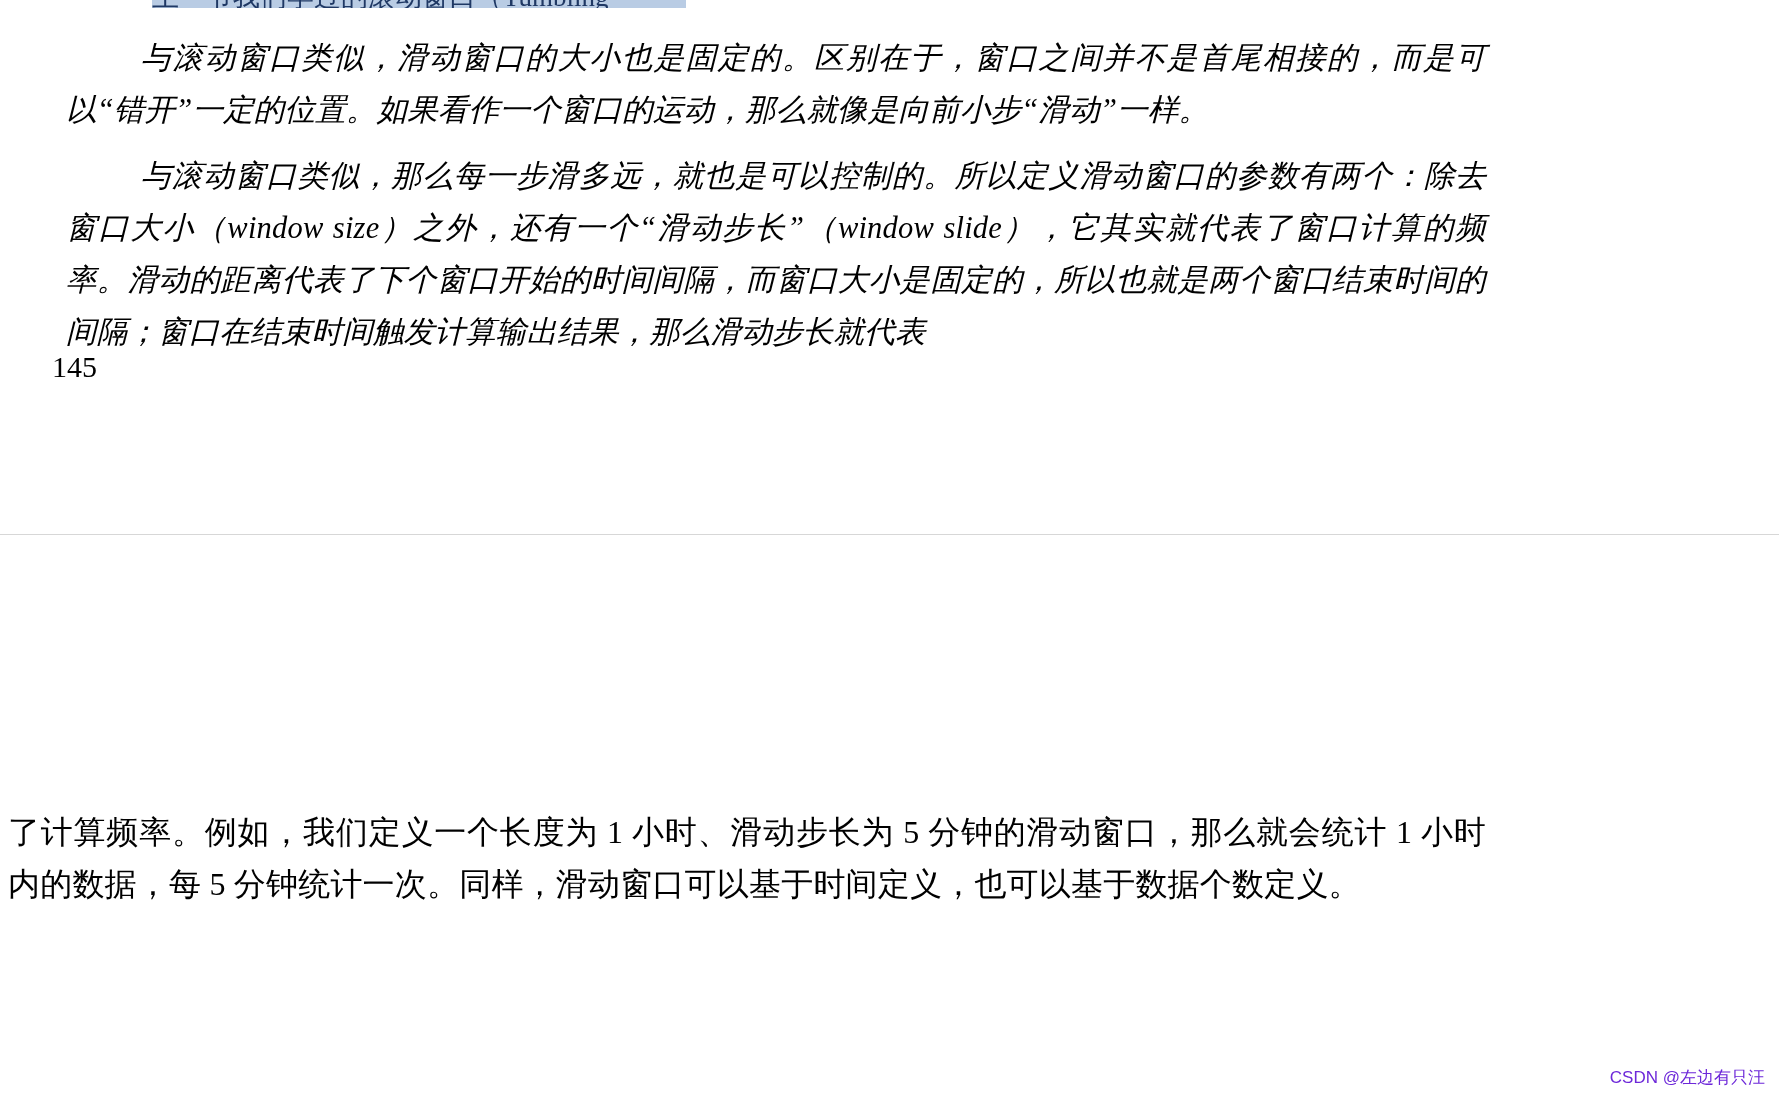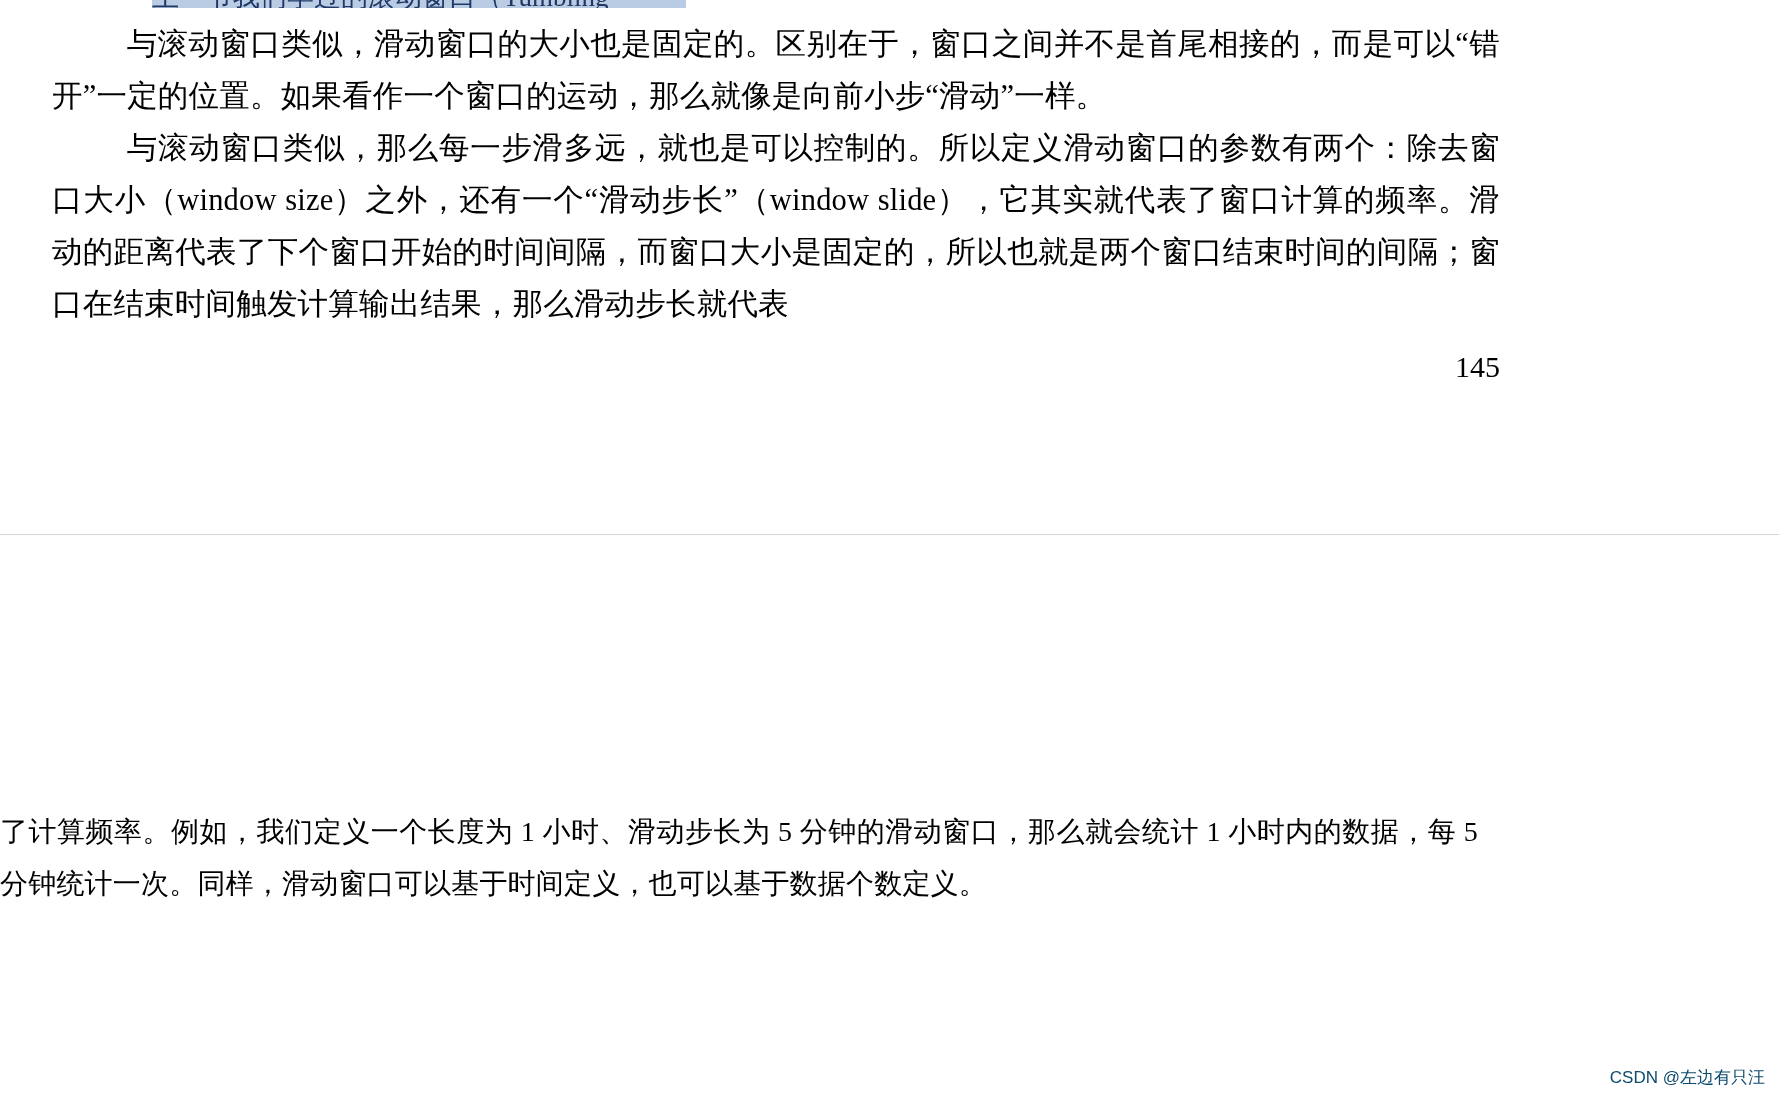--- a/index.html
+++ b/index.html
@@ -45,71 +45,72 @@
     left: 52px;
     top: 18px;
     width: 1448px;
     font-size: 30.5px;
     line-height: 52px;
     text-align: justify;
     text-justify: inter-ideograph;
     letter-spacing: 0.2px;
   }
   .block-upper p {
-    margin: 0;
+    margin: 14px;
+    font-style: italic;
   }
   .block-upper p.indent {
     text-indent: 2.45em;
   }
 
   
   .page-number {
     position: absolute;
     left: 52px;
     top: 345px;
     width: 1448px;
-    text-align: right;
     font-size: 30px;
     line-height: 44px;
   }
 
   
   .page-divider {
     position: absolute;
     left: 0;
     top: 534px;
     width: 1779px;
     height: 1px;
     background: #d7d7d7;
   }
 
   
   .block-lower {
     position: absolute;
     left: 0px;
     top: 806px;
     width: 1478px;
-    font-size: 28px;
+    font-size: 32px;
     line-height: 52px;
     text-align: justify;
     text-justify: inter-ideograph;
     letter-spacing: 0.2px;
+    padding-left: 8px;
   }
   .block-lower p {
     margin: 0;
   }
 
   
   .watermark {
     position: absolute;
     right: 14px;
     bottom: 8px;
     font-family: "Liberation Sans", sans-serif;
     font-size: 17px;
-    color: #0c4a6e;
+    color: #6d28d9;
     white-space: nowrap;
   }
 </style>
 </head>
 <body>
 
 <div class="page">
 
   <div class="top-highlight">
     <span class="frag">上一节我们学过的滚动窗口（Tumbling</span>

